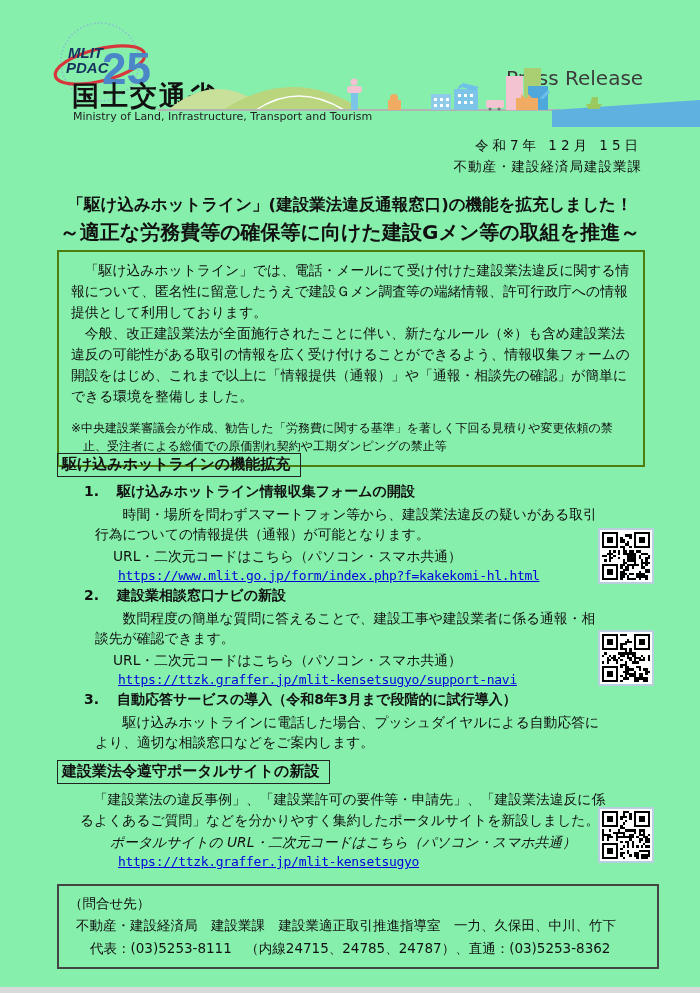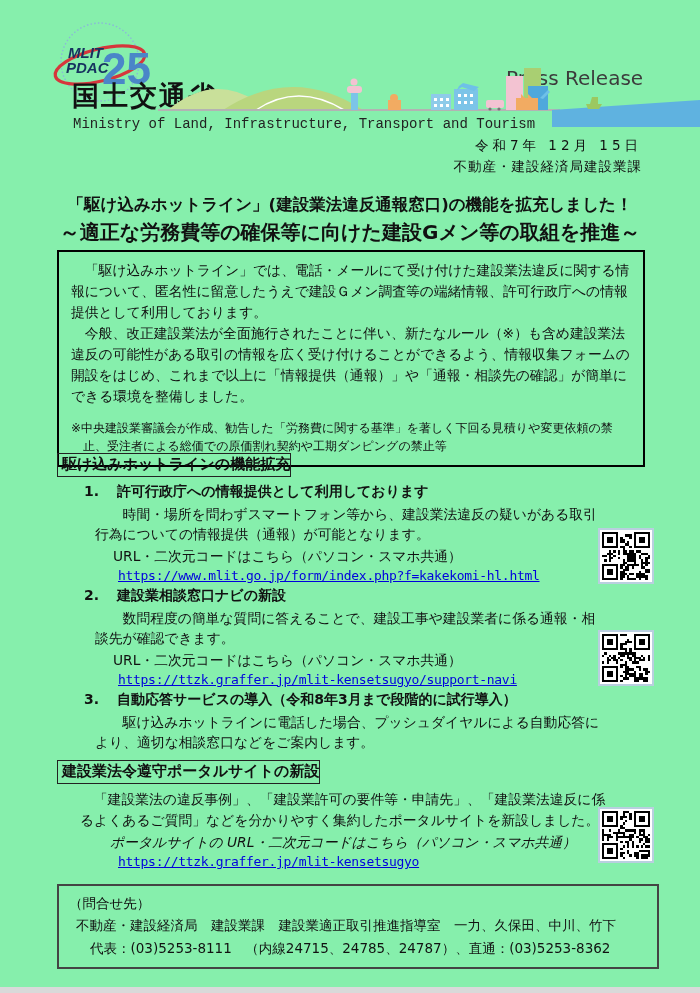--- a/index.html
+++ b/index.html
@@ -3,40 +3,40 @@
 <meta charset="utf-8">
 <style>
   html,body{margin:0;padding:0;background:#ffffff;}
   .page{
     position:relative;width:700px;height:993px;background:#86efac;overflow:hidden;
     font-family:"DejaVu Sans","Liberation Sans",sans-serif;color:#1a1a1a;
   }
   
   .logo-wrap{position:absolute;left:42px;top:18px;width:116px;height:92px;}
   .jp-name{position:absolute;left:72px;top:78px;font-size:27px;font-weight:bold;letter-spacing:2px;color:#111;}
-  .en-name{position:absolute;left:73px;top:116px;font-size:14px;color:#222;letter-spacing:0px;font-family:Liberation Mono, monospace;}
+  .en-name{position:absolute;left:73px;top:110px;font-size:11px;color:#222;letter-spacing:0px;}
   .press-release{position:absolute;left:506px;top:66px;font-size:20px;color:#3c3c3c;}
   .illust{position:absolute;left:148px;top:56px;}
   
   .date-block{position:absolute;right:58px;top:137px;text-align:right;}
   .date-line{font-size:13.5px;letter-spacing:4px;color:#111;}
   .dept-line{font-size:13.5px;letter-spacing:1px;color:#111;margin-top:3px;}
   
   .title-main{position:absolute;left:0;top:194px;width:100%;text-align:center;font-size:16.5px;font-weight:bold;color:#111;}
   .title-sub{position:absolute;left:0;top:219px;width:100%;text-align:center;font-size:20px;font-weight:bold;color:#111;}
   
   .summary-box{
     position:absolute;left:57px;top:250px;width:560px;min-height:176px;
-    border:2px solid #000000;padding:8px 12px 10px 12px;font-size:13.8px;line-height:1.52;color:#111;
+    border:2px solid #4d7c0f;padding:8px 12px 10px 12px;font-size:13.8px;line-height:1.52;color:#111;
   }
   .summary-box p{margin:0;text-indent:1em;}
   .summary-note{font-size:12px;line-height:1.5;margin-top:12px;padding-left:1em;text-indent:-1em;}
   
   .sec-heading{position:absolute;left:57px;font-size:15px;font-weight:bold;color:#111;}
-  .sec-heading span{border:1.5px solid #222;padding:1px 0 2px 4px;display:inline-block;}
+  .sec-heading span{border:1.5px solid #222;padding:1px 10px 2px 4px;display:inline-block;}
   #sec1-heading{top:453px;}
   #sec2-heading{top:760px;}
   
   .item{position:absolute;left:80px;width:528px;font-size:13.8px;color:#111;}
   #item1{top:483px;} #item2{top:587px;} #item3{top:691px;}
   .item-head{display:flex;font-weight:bold;font-size:14px;}
   .item-num{width:33px;flex:none;padding-left:4px;}
   .item-body{margin:3px 0 0 15px;text-indent:2em;line-height:1.45;}
   .url-label{margin:2px 0 0 33px;line-height:1.5;}
   .url-link{display:inline-block;margin:1px 0 0 38px;font-family:"DejaVu Sans Mono","Liberation Mono",monospace;
@@ -147,21 +147,21 @@
     <div class="summary-note">※中央建設業審議会が作成、勧告した「労務費に関する基準」を著しく下回る見積りや変更依頼の禁止、受注者による総価での原価割れ契約や工期ダンピングの禁止等</div>
   </div>
 
   <div class="sec-heading" id="sec1-heading">
     <span>駆け込みホットラインの機能拡充</span>
   </div>
 
   <div class="item" id="item1">
     <div class="item-head">
       <span class="item-num">1.</span>
-      <span>許可行政庁への情報提供として利用しております</span>
+      <span>駆け込みホットライン情報収集フォームの開設</span>
     </div>
     <div class="item-body">時間・場所を問わずスマートフォン等から、建設業法違反の疑いがある取引行為についての情報提供（通報）が可能となります。</div>
     <div class="url-label">URL・二次元コードはこちら（パソコン・スマホ共通）</div>
     <a class="url-link" href="#">https://www.mlit.go.jp/form/index.php?f=kakekomi-hl.html</a>
   </div>
 
   <div class="item" id="item2">
     <div class="item-head">
       <span class="item-num">2.</span>
       <span>建設業相談窓口ナビの新設</span>

